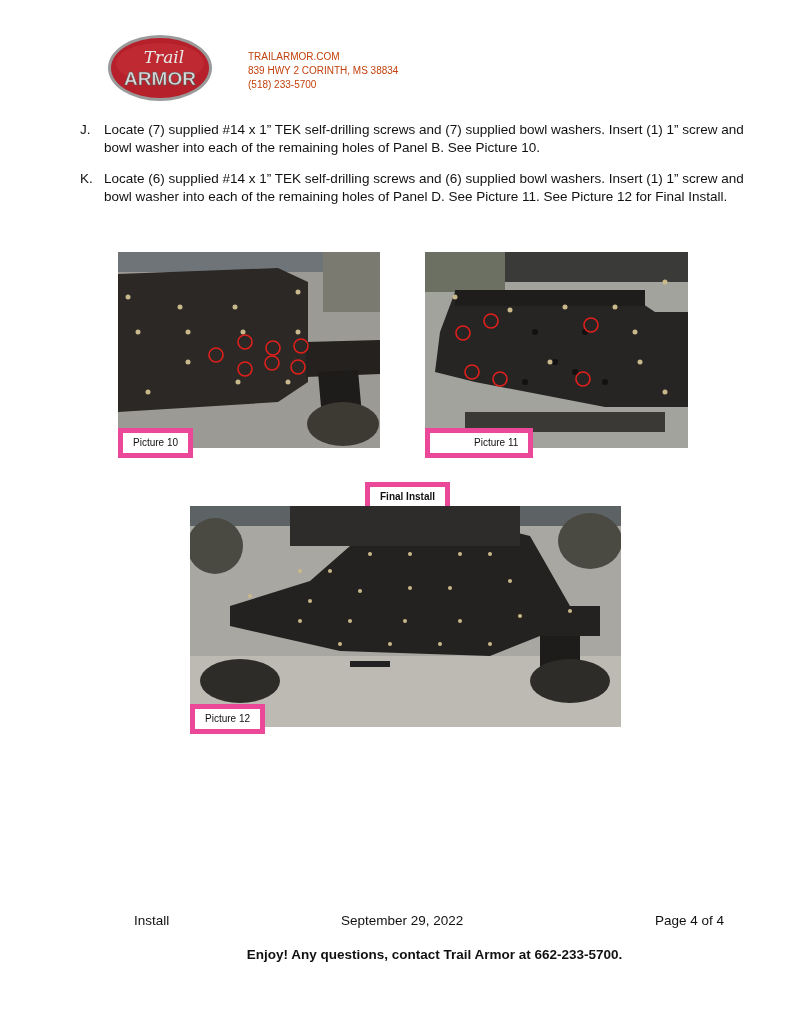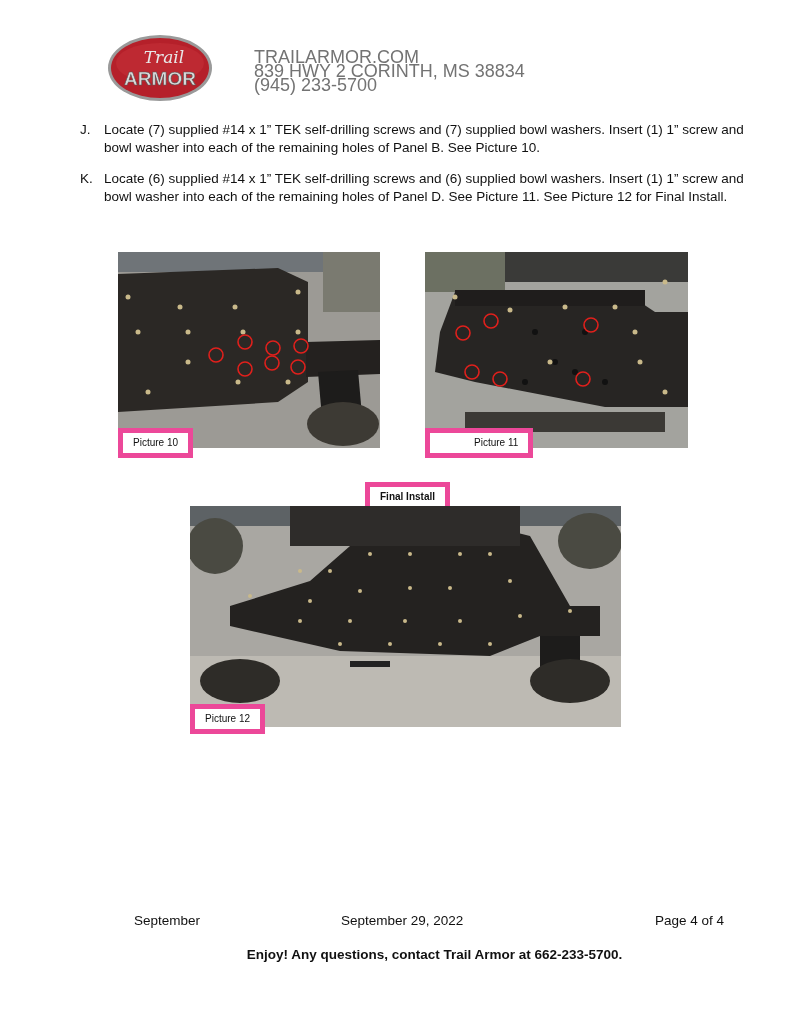--- a/index.html
+++ b/index.html
@@ -1,20 +1,20 @@
 <!DOCTYPE html>
 <html><head>
 <meta charset="utf-8">
 <style>
   * { box-sizing: border-box; margin: 0; padding: 0; }
   html, body { width: 791px; height: 1024px; background: #ffffff; overflow: hidden; }
   body { position: relative; font-family: "Liberation Sans", sans-serif; color: #111; }
 
   .logo { position: absolute; left: 106px; top: 33px; width: 108px; height: 70px; }
-  .contact { position: absolute; left: 254px; top: 50px; font-size: 18px; line-height: 14px; color: #737373; }
+  .contact { position: absolute; left: 248px; top: 50px; font-size: 10px; line-height: 14px; color: #c2410c; }
   .title { position: absolute; right: 57px; top: 24px; text-align: right; font-weight: bold; font-size: 34px; line-height: 40px; color: #111; }
 
   .steps { position: absolute; left: 80px; top: 121px; width: 670px; font-size: 13.5px; line-height: 18px; }
   .step { display: flex; margin-bottom: 13px; }
   .step-letter { width: 24px; flex: 0 0 24px; }
   .step-text { flex: 1; }
 
   .photo { position: absolute; overflow: hidden; background: #8a8a86; }
   .photo svg { width: 100%; height: 100%; display: block; }
   .caption { position: absolute; background: #fff; border: 5px solid #ec4899; font-size: 10px; padding: 3px 10px; line-height: 14px; white-space: nowrap; }
@@ -38,21 +38,21 @@
     <ellipse cx="54" cy="35" rx="49" ry="30" fill="#b5202a"></ellipse>
     <ellipse cx="54" cy="30" rx="44" ry="20" fill="#c7323a" opacity="0.5"></ellipse>
     <text x="58" y="30" font-family="DejaVu Serif, serif" font-style="italic" font-size="17" fill="#e8e8e8" text-anchor="middle">Trail</text>
     <text x="54" y="52" font-family="Liberation Sans, sans-serif" font-weight="bold" font-size="19" fill="#d9d9d9" stroke="#555" stroke-width="0.6" text-anchor="middle">ARMOR</text>
   </svg>
 </div>
 
 <div class="contact">
   <div>TRAILARMOR.COM</div>
   <div>839 HWY 2 CORINTH, MS 38834</div>
-  <div>(945) 233-5700</div>
+  <div>(518) 233-5700</div>
 </div>
 
 <div class="title">
 </div>
 
 <div class="steps">
   <div class="step">
     <span class="step-letter">J.</span>
     <span class="step-text">Locate (7) supplied #14 x 1” TEK self-drilling screws and (7) supplied bowl washers. Insert (1) 1” screw and bowl washer into each of the remaining holes of Panel B. See Picture 10.</span>
   </div>
@@ -174,16 +174,16 @@
         <circle cx="380" cy="105" r="2"></circle>
       <circle cx="150" cy="138" r="2"></circle>
         <circle cx="200" cy="138" r="2"></circle>
         <circle cx="250" cy="138" r="2"></circle>
         <circle cx="300" cy="138" r="2"></circle>
     </g>
   </svg>
 </div>
 <div class="caption" style="left:190px; top:704px;">Picture 12</div>
 
-<div class="footer-row f-left">September</div>
+<div class="footer-row f-left">Install</div>
 <div class="footer-row f-center">September 29, 2022</div>
 <div class="footer-row f-right">Page 4 of 4</div>
 <div class="enjoy">Enjoy!  Any questions, contact Trail Armor at 662-233-5700.</div>
 
 </body></html>

